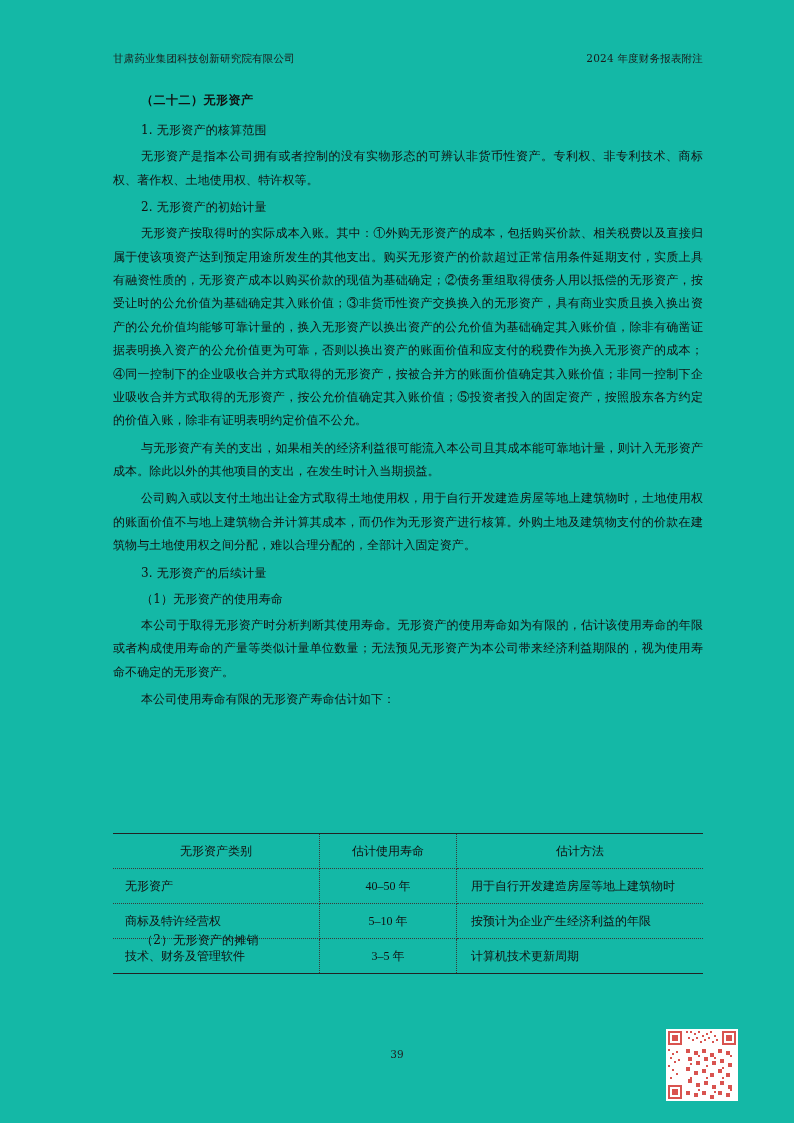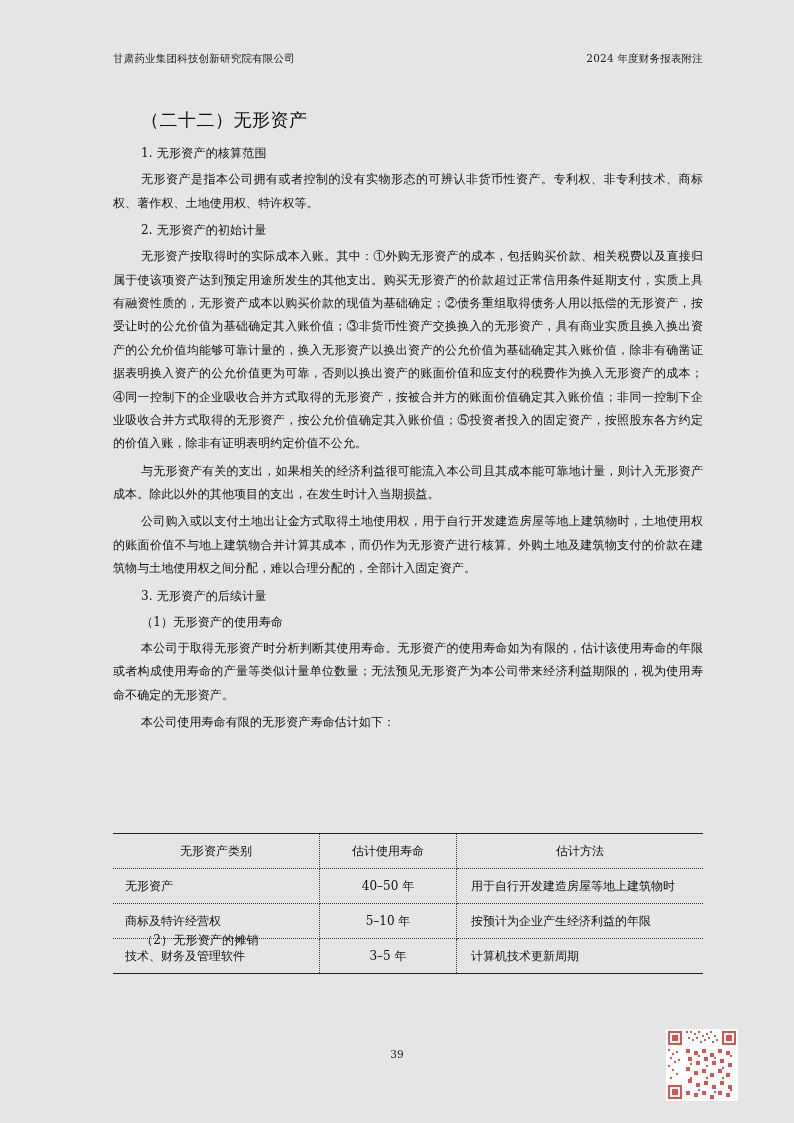--- a/index.html
+++ b/index.html
@@ -4,21 +4,21 @@
 <style>
   html, body {
     margin: 0;
     padding: 0;
     background: #c8c8c8;
   }
   .page {
     position: relative;
     width: 794px;
     height: 1123px;
-    background: #e5e5e5;
+    background: #14b8a6;
     margin: 0 auto;
     box-sizing: border-box;
     font-family: "DejaVu Serif", "Liberation Serif", serif;
     color: #111;
     overflow: hidden;
   }
   .header {
     position: absolute;
     top: 52px;
     left: 113px;
@@ -29,23 +29,23 @@
     color: #1a1a1a;
     letter-spacing: 0.2px;
   }
   .content {
     position: absolute;
     top: 92px;
     left: 113px;
     width: 590px;
   }
   h2.sec-title {
-    font-size: 18px;
-    font-weight: normal;
-    margin: 16px 0 10px 0;
+    font-size: 12px;
+    font-weight: bold;
+    margin: 0 0 10px 0;
     padding-left: 28px;
     letter-spacing: 0.5px;
   }
   p.sub {
     font-size: 12px;
     margin: 0 0 4px 0;
     padding-left: 28px;
     line-height: 1.85;
     letter-spacing: 0.2px;
   }
@@ -74,21 +74,21 @@
   }
   table.itab tr:first-child th {
     border-top: 1.6px solid #222;
     text-align: center;
   }
   table.itab tr:first-child th {
     border-bottom: 1px dotted #3a3a3a;
     text-align: center;
   }
   table.itab td.c1 { width: 188px; text-align: left; padding-left: 12px; }
-  table.itab td.c2 { width: 124px; text-align: center; }
+  table.itab td.c2 { width: 124px; text-align: center; font-family: Liberation Serif, serif; }
   table.itab td.c3 { text-align: left; padding-left: 14px; }
   table.itab th.c1 { width: 188px; }
   table.itab th.c2 { width: 124px; }
   table.itab tr.last td { border-bottom: 1.6px solid #222; }
   table.itab th:first-child, table.itab td:first-child { border-left: none; }
   table.itab th:last-child, table.itab td:last-child { border-right: none; }
   .after-table {
     position: absolute;
     left: 113px;
     top: 932px;

